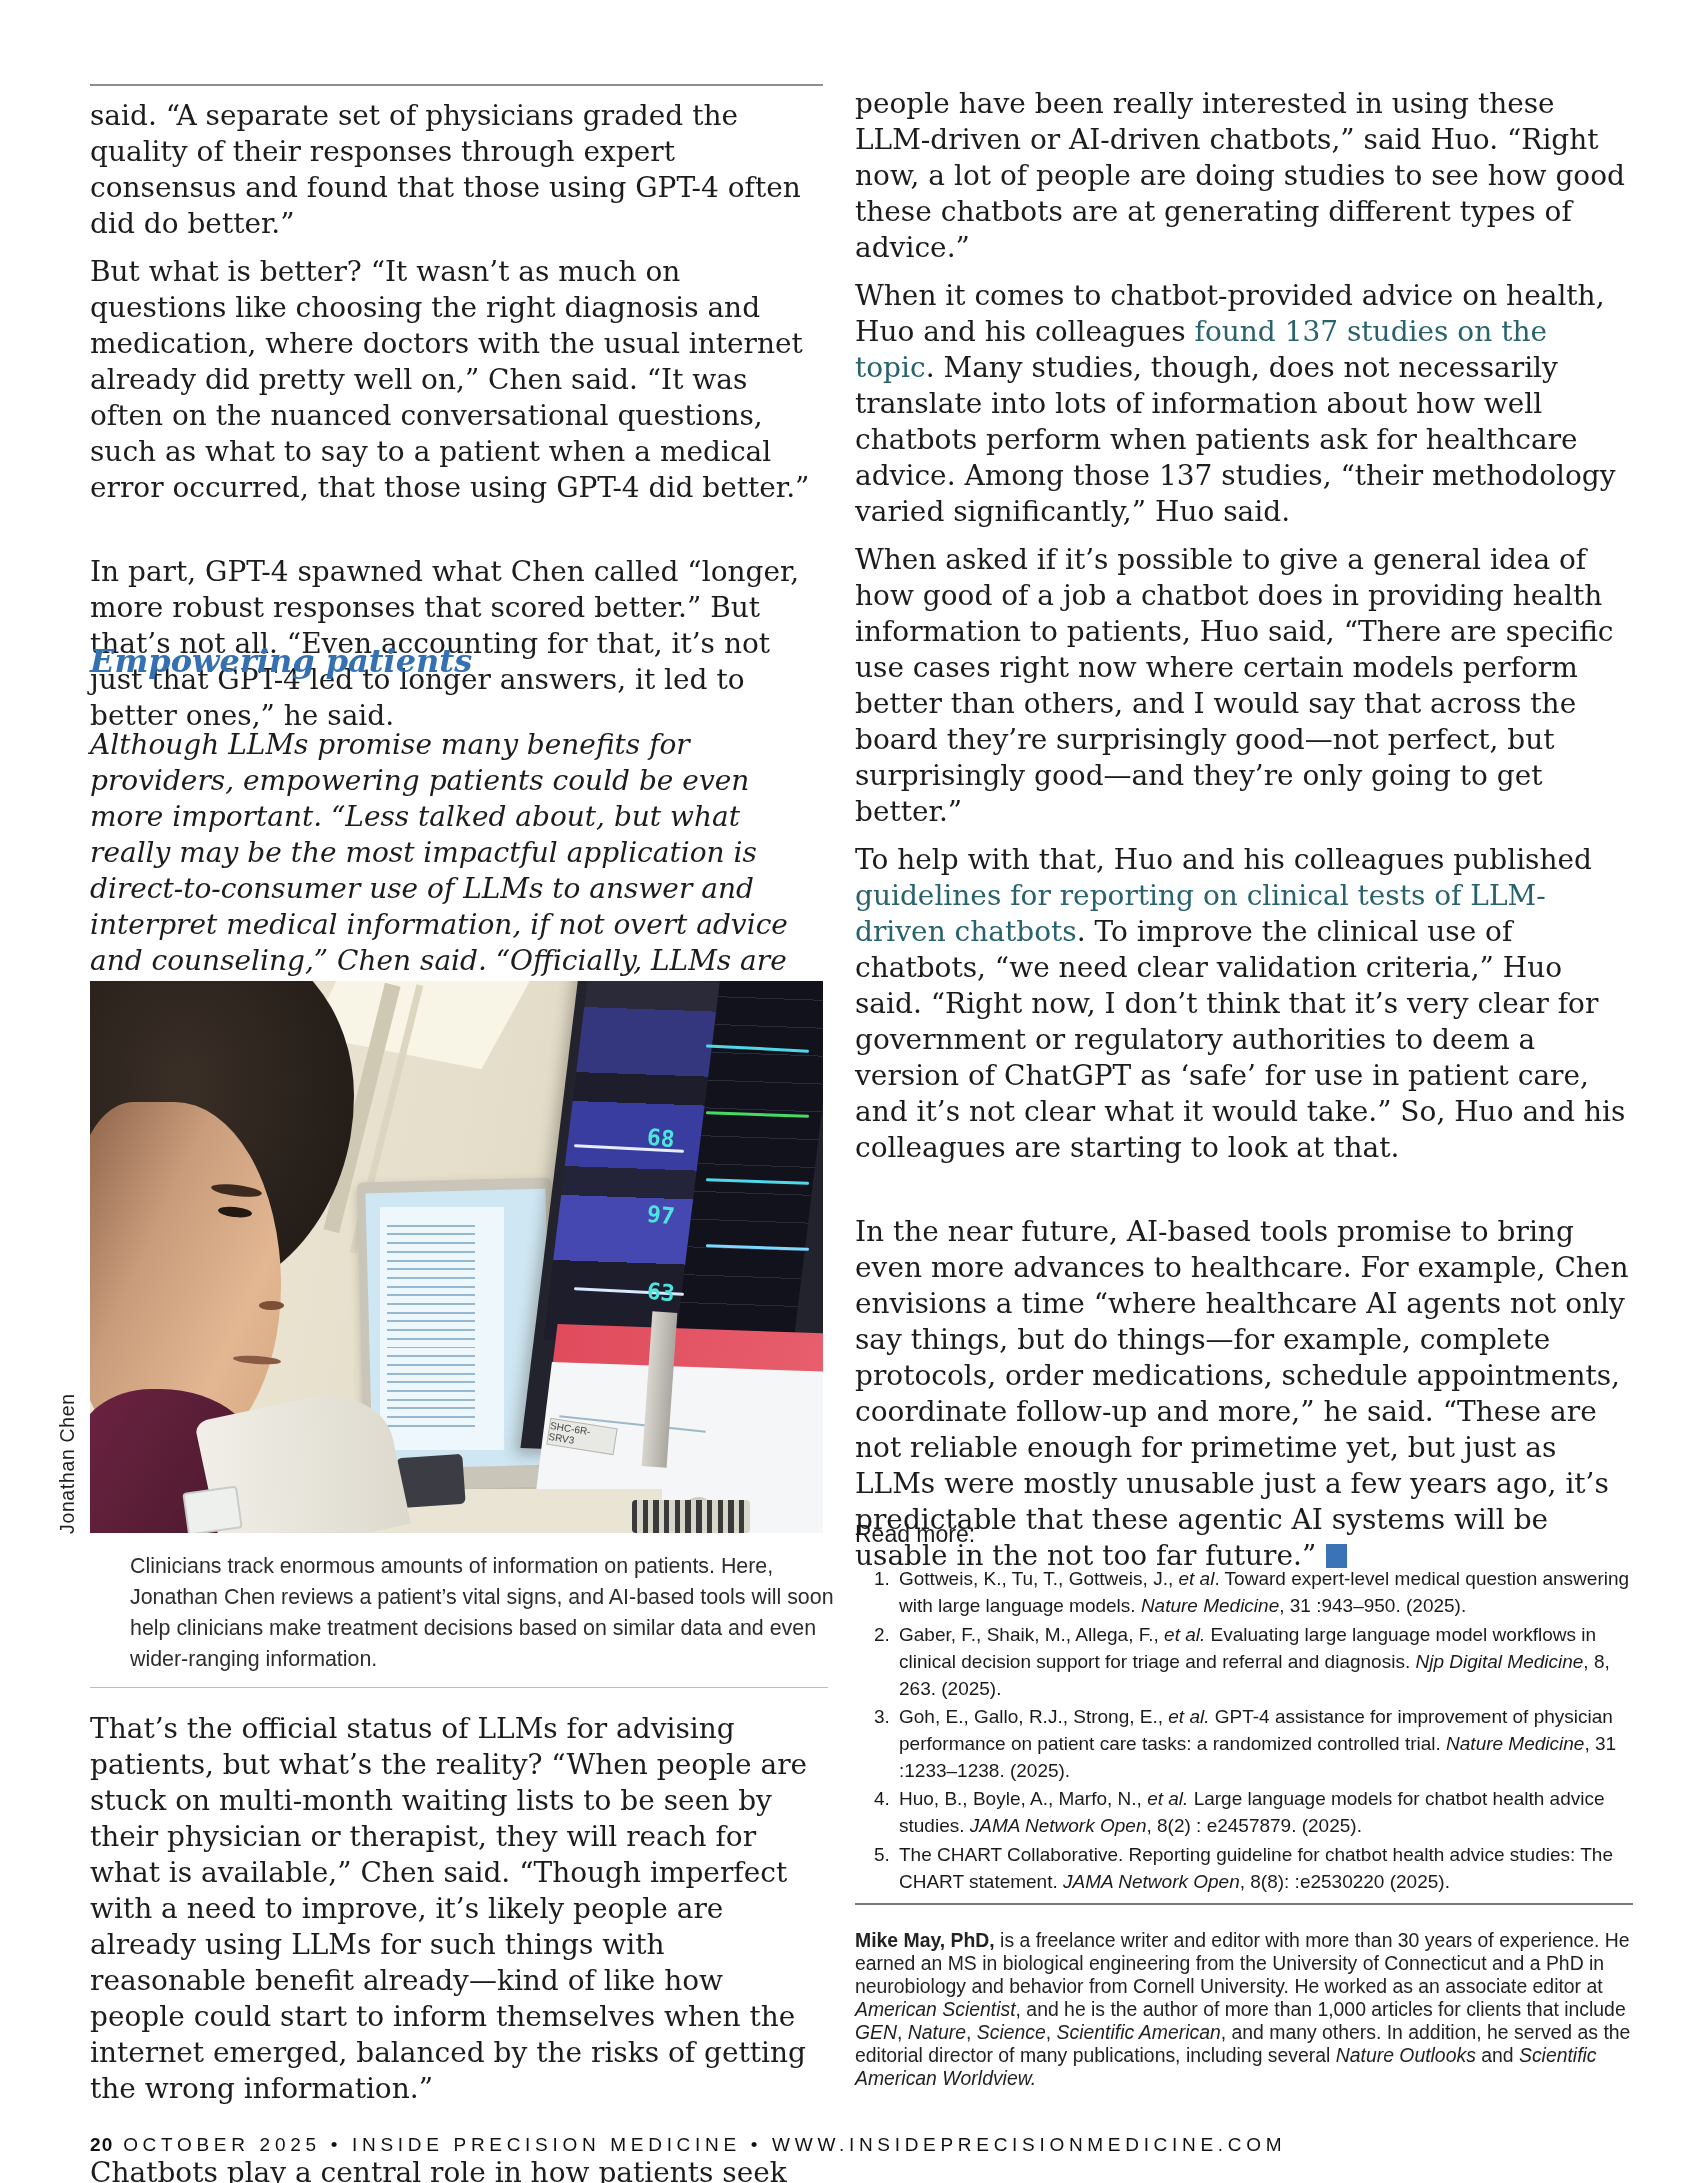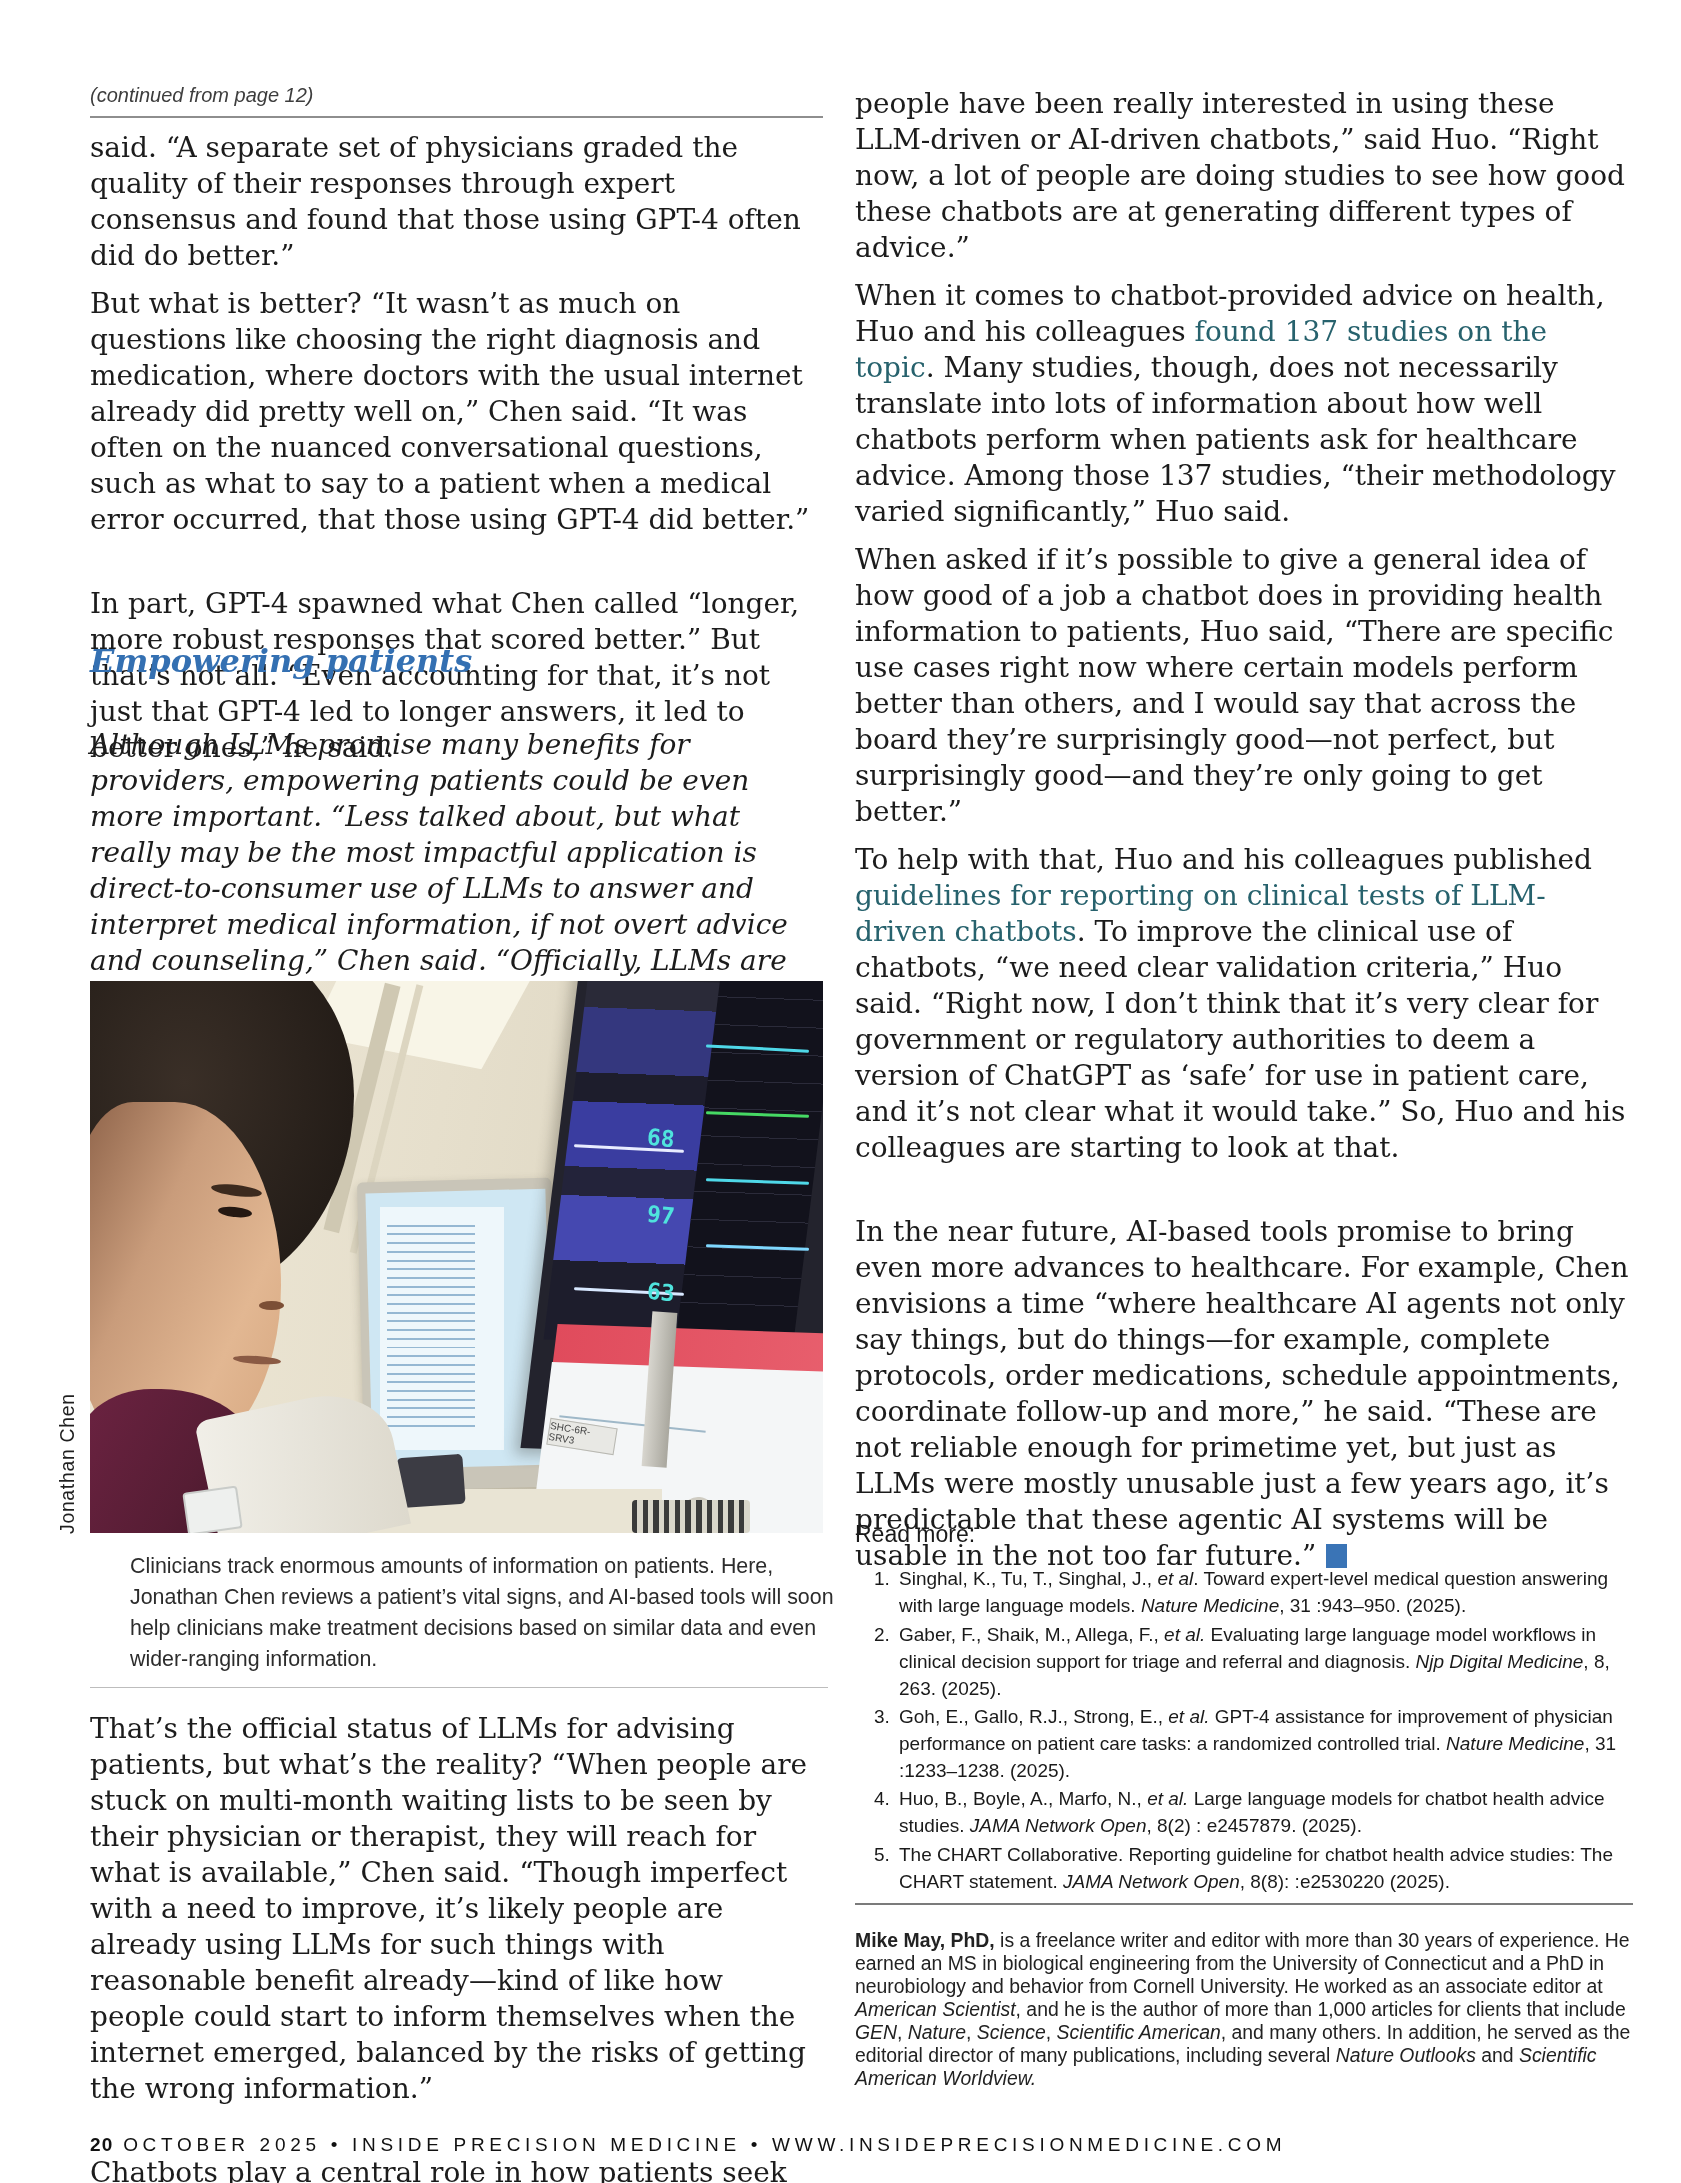--- a/index.html
+++ b/index.html
@@ -63,21 +63,20 @@
   .desk{left:28%;top:92%;width:50%;height:8%;background:#e9e4d4;}
   .phone{left:42%;top:86%;width:9%;height:9%;background:#3c3c44;border-radius:5.4px;transform:rotate(-4deg);}
   .kbd{left:74%;top:94%;width:16%;height:6%;background:#d9d6ca;border-radius:4px;background-image:repeating-linear-gradient(90deg,#3a3a3a 0 5.4px,#d9d6ca 5.4px 10.7px);}
   .mon-c-stand{left:47%;top:88%;width:3%;height:7%;background:#8f8d84;}
   .mon-r-stand{left:76%;top:60%;width:3.4%;height:28%;background:linear-gradient(90deg,#d8d6cf,#a9a79e);transform:rotate(4deg);}
 </style>
 </head>
 <body>
 
 <div class="abs" style="left:90px;top:84px;width:733px;">
-  <div class="continued">(continued from page 12)</div>
   <hr class="top-rule">
   <p class="body">said. “A separate set of physicians graded the quality of their responses through expert consensus and found that those using GPT-4 often did do better.”</p>
   <p class="body">But what is better? “It wasn’t as much on questions like choosing the right diagnosis and medication, where doctors with the usual internet already did pretty well on,” Chen said. “It was often on the nuanced conversational questions, such as what to say to a patient when a medical error occurred, that those using GPT-4 did better.”</p>
   <p class="body">In part, GPT-4 spawned what Chen called “longer, more robust responses that scored better.” But that’s not all. “Even accounting for that, it’s not just that GPT-4 led to longer answers, it led to better ones,” he said.</p>
 </div>
 
 <div class="abs" style="left:90px;top:644px;width:733px;font-style:italic;">
   <h2 class="sect" style="color: rgb(52, 112, 178);">Empowering patients</h2>
   <p class="body">Although LLMs promise many benefits for providers, empowering patients could be even more important. “Less talked about, but what really may be the most impactful application is direct-to-consumer use of LLMs to answer and interpret medical information, if not overt advice and counseling,” Chen said. “Officially, LLMs are not qualified and should not be used for medical advice and counseling given some real risks of misinformation and harm.”</p>
 </div>
@@ -138,21 +137,21 @@
   <p class="body">people have been really interested in using these LLM-driven or AI-driven chatbots,” said Huo. “Right now, a lot of people are doing studies to see how good these chatbots are at generating different types of advice.”</p>
   <p class="body"><span>When it comes to chatbot-provided advice on health, Huo and his colleagues </span><span class="link" style="color: rgb(39, 98, 109);">found 137 studies on the topic</span><span>. Many studies, though, does not necessarily translate into lots of information about how well chatbots perform when patients ask for healthcare advice. Among those 137 studies, “their methodology varied significantly,” Huo said.</span></p>
   <p class="body">When asked if it’s possible to give a general idea of how good of a job a chatbot does in providing health information to patients, Huo said, “There are specific use cases right now where certain models perform better than others, and I would say that across the board they’re surprisingly good—not perfect, but surprisingly good—and they’re only going to get better.”</p>
   <p class="body"><span>To help with that, Huo and his colleagues published </span><span class="link" style="color: rgb(39, 98, 109);">guidelines for reporting on clinical tests of LLM-driven chatbots</span><span>. To improve the clinical use of chatbots, “we need clear validation criteria,” Huo said. “Right now, I don’t think that it’s very clear for government or regulatory authorities to deem a version of ChatGPT as ‘safe’ for use in patient care, and it’s not clear what it would take.” So, Huo and his colleagues are starting to look at that.</span></p>
   <p class="body"><span>In the near future, AI-based tools promise to bring even more advances to healthcare. For example, Chen envisions a time “where healthcare AI agents not only say things, but do things—for example, complete protocols, order medications, schedule appointments, coordinate follow-up and more,” he said. “These are not reliable enough for primetime yet, but just as LLMs were mostly unusable just a few years ago, it’s predictable that these agentic AI systems will be usable in the not too far future.”</span><span class="endmark" style="background: rgb(58, 116, 182);"></span></p>
 </div>
 
 <div class="abs" style="left:855px;top:1521px;width:786px;">
   <div class="readmore">Read more:</div>
   <ol class="refs">
-    <li><span>Singhal, K., Tu, T., Singhal, J., </span><span style="font-style: italic;">et al</span><span>. Toward expert-level medical question answering with large language models. </span><span style="font-style: italic;">Nature Medicine</span><span>, 31 :943–950. (2025).</span></li>
+    <li><span>Gottweis, K., Tu, T., Gottweis, J., </span><span style="font-style: italic;">et al</span><span>. Toward expert-level medical question answering with large language models. </span><span style="font-style: italic;">Nature Medicine</span><span>, 31 :943–950. (2025).</span></li>
     <li><span>Gaber, F., Shaik, M., Allega, F., </span><span style="font-style: italic;">et al.</span><span> Evaluating large language model workflows in clinical decision support for triage and referral and diagnosis. </span><span style="font-style: italic;">Njp Digital Medicine</span><span>, 8, 263. (2025).</span></li>
     <li><span>Goh, E., Gallo, R.J., Strong, E., </span><span style="font-style: italic;">et al.</span><span> GPT-4 assistance for improvement of physician performance on patient care tasks: a randomized controlled trial. </span><span style="font-style: italic;">Nature Medicine</span><span>, 31 :1233–1238. (2025).</span></li>
     <li><span>Huo, B., Boyle, A., Marfo, N., </span><span style="font-style: italic;">et al.</span><span> Large language models for chatbot health advice studies. </span><span style="font-style: italic;">JAMA Network Open</span><span>, 8(2) : e2457879. (2025).</span></li>
     <li><span>The CHART Collaborative. Reporting guideline for chatbot health advice studies: The CHART statement. </span><span style="font-style: italic;">JAMA Network Open</span><span>, 8(8): :e2530220 (2025).</span></li>
   </ol>
 </div>
 
 <hr class="abs bio-rule" style="left:855px;top:1903px;width:778px;">
 
 <div class="abs bio" style="left:855px;top:1929px;width:784px;"><span style="font-weight: bold;">Mike May, PhD,</span><span> is a freelance writer and editor with more than 30 years of experience. He earned an MS in biological engineering from the University of Connecticut and a PhD in neurobiology and behavior from Cornell University. He worked as an associate editor at </span><span style="font-style: italic;">American Scientist</span><span>, and he is the author of more than 1,000 articles for clients that include </span><span style="font-style: italic;">GEN</span><span>, </span><span style="font-style: italic;">Nature</span><span>, </span><span style="font-style: italic;">Science</span><span>, </span><span style="font-style: italic;">Scientific American</span><span>, and many others. In addition, he served as the editorial director of many publications, including several </span><span style="font-style: italic;">Nature Outlooks</span><span> and </span><span style="font-style: italic;">Scientific American Worldview.</span></div>

